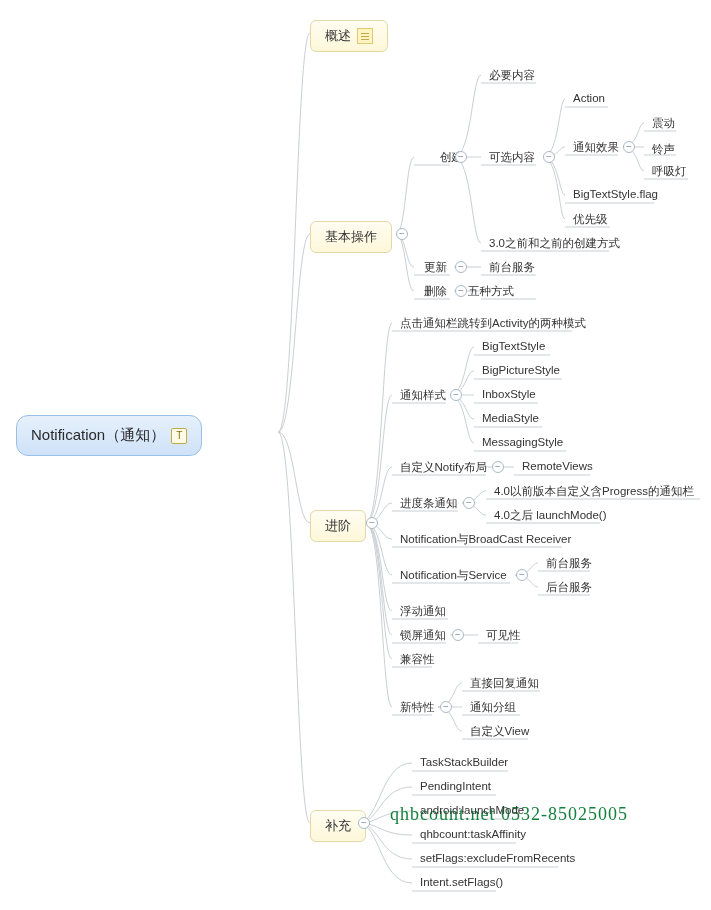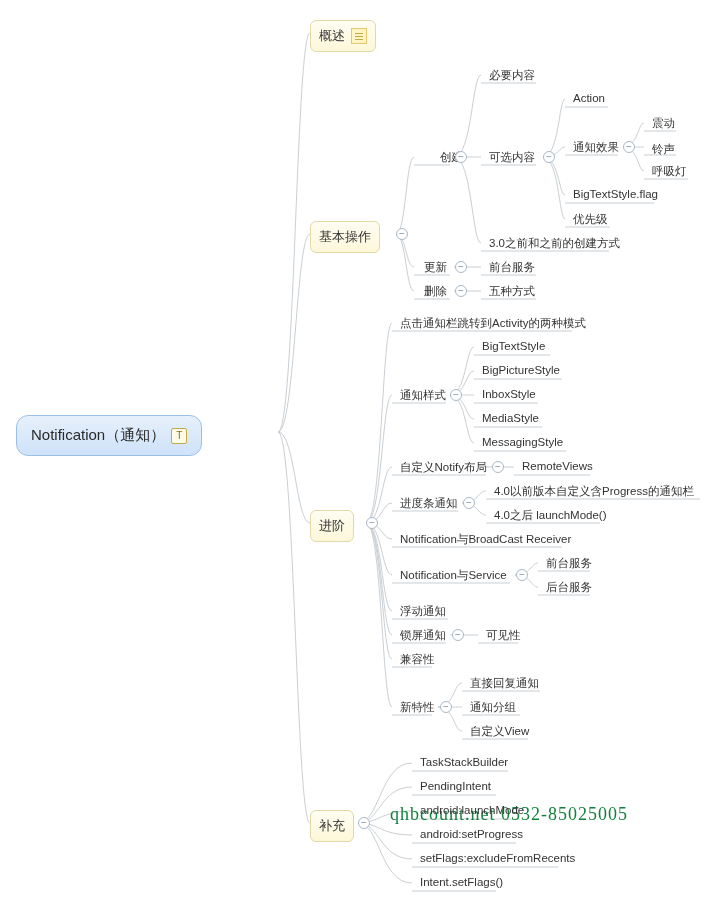--- a/index.html
+++ b/index.html
@@ -1,20 +1,20 @@
 <!DOCTYPE html>
 <html><head>
 <meta charset="utf-8">
 <style>
   *{box-sizing:border-box;margin:0;padding:0}
   body{width:711px;height:910px;font-family:"Microsoft YaHei",Arial,sans-serif;background:#fff;font-size:12px;color:#333;position:relative;overflow:hidden}
   svg.lines{position:absolute;top:0;left:0;width:711px;height:910px;pointer-events:none;z-index:0}
   .node{position:absolute;z-index:1;white-space:nowrap;display:flex;align-items:center}
   .root{padding:10px 14px;background:linear-gradient(#e6f0fb,#cfe2f9);border:1px solid #9ac0e8;border-radius:12px;font-size:15px;color:#2a2a2a}
-  .branch{padding:6px 8px;background:linear-gradient(#fffdf2,#fdf7d9);border:1px solid #e2d9a8;border-radius:6px;font-size:13px;color:#333}
+  .branch{padding:6px 14px;background:linear-gradient(#fffdf2,#fdf7d9);border:1px solid #e2d9a8;border-radius:6px;font-size:13px;color:#333}
   .leaf{padding:2px 6px;font-size:11.5px;color:#333}
   .ticon{display:inline-flex;width:16px;height:16px;margin-left:6px;border:1px solid #c4a94a;font-size:10px;align-items:center;justify-content:center;background:#fffbe5;color:#8a6d1c;border-radius:2px}
   .note{display:inline-flex;width:16px;height:16px;margin-left:6px;background:#fff4c2;border:1px solid #e0c970;position:relative}
   .note::after{content:"";position:absolute;top:4px;left:3px;right:3px;height:1px;background:#c4a94a;box-shadow:0 3px 0 #c4a94a,0 6px 0 #c4a94a}
   .tog{position:absolute;width:12px;height:12px;border:1px solid #a8b9c8;border-radius:50%;background:#fff;font-size:10px;line-height:9px;text-align:center;color:#7a8fa2;z-index:2;cursor:pointer}
   .watermark{position:absolute;font-size:18px;color:#15803d;letter-spacing:1px;pointer-events:none;font-family:Liberation Serif, serif}
 </style>
 </head>
 <body>
 
@@ -201,21 +201,21 @@
   </div>
 <div class="node leaf" style="left:646px;top:140px">
     <span>铃声</span>
   </div>
 <div class="node leaf" style="left:646px;top:162px">
     <span>呼吸灯</span>
   </div>
 <div class="node leaf" style="left:483px;top:258px">
     <span>前台服务</span>
   </div>
-<div class="node leaf" style="left:483px;top:282px">
+<div class="node leaf" style="left:462px;top:282px">
     <span>五种方式</span>
   </div>
 
 <div class="node leaf" style="left:394px;top:314px">
     <span>点击通知栏跳转到Activity的两种模式</span>
   </div>
 <div class="node leaf" style="left:394px;top:386px">
     <span>通知样式</span>
   </div>
 <div class="node leaf" style="left:476px;top:338px">
@@ -288,21 +288,21 @@
 <div class="node leaf" style="left:414px;top:754px">
     <span>TaskStackBuilder</span>
   </div>
 <div class="node leaf" style="left:414px;top:778px">
     <span>PendingIntent</span>
   </div>
 <div class="node leaf" style="left:414px;top:802px">
     <span>android:launchMode</span>
   </div>
 <div class="node leaf" style="left:414px;top:826px">
-    <span>android:setProgress</span>
+    <span>qhbcount:taskAffinity</span>
   </div>
 <div class="node leaf" style="left:414px;top:850px">
     <span>setFlags:excludeFromRecents</span>
   </div>
 <div class="node leaf" style="left:414px;top:874px">
     <span>Intent.setFlags()</span>
   </div>
 
 <div class="watermark" style="left:390px;top:804px">qhbcount.net 0532-85025005</div>
 

